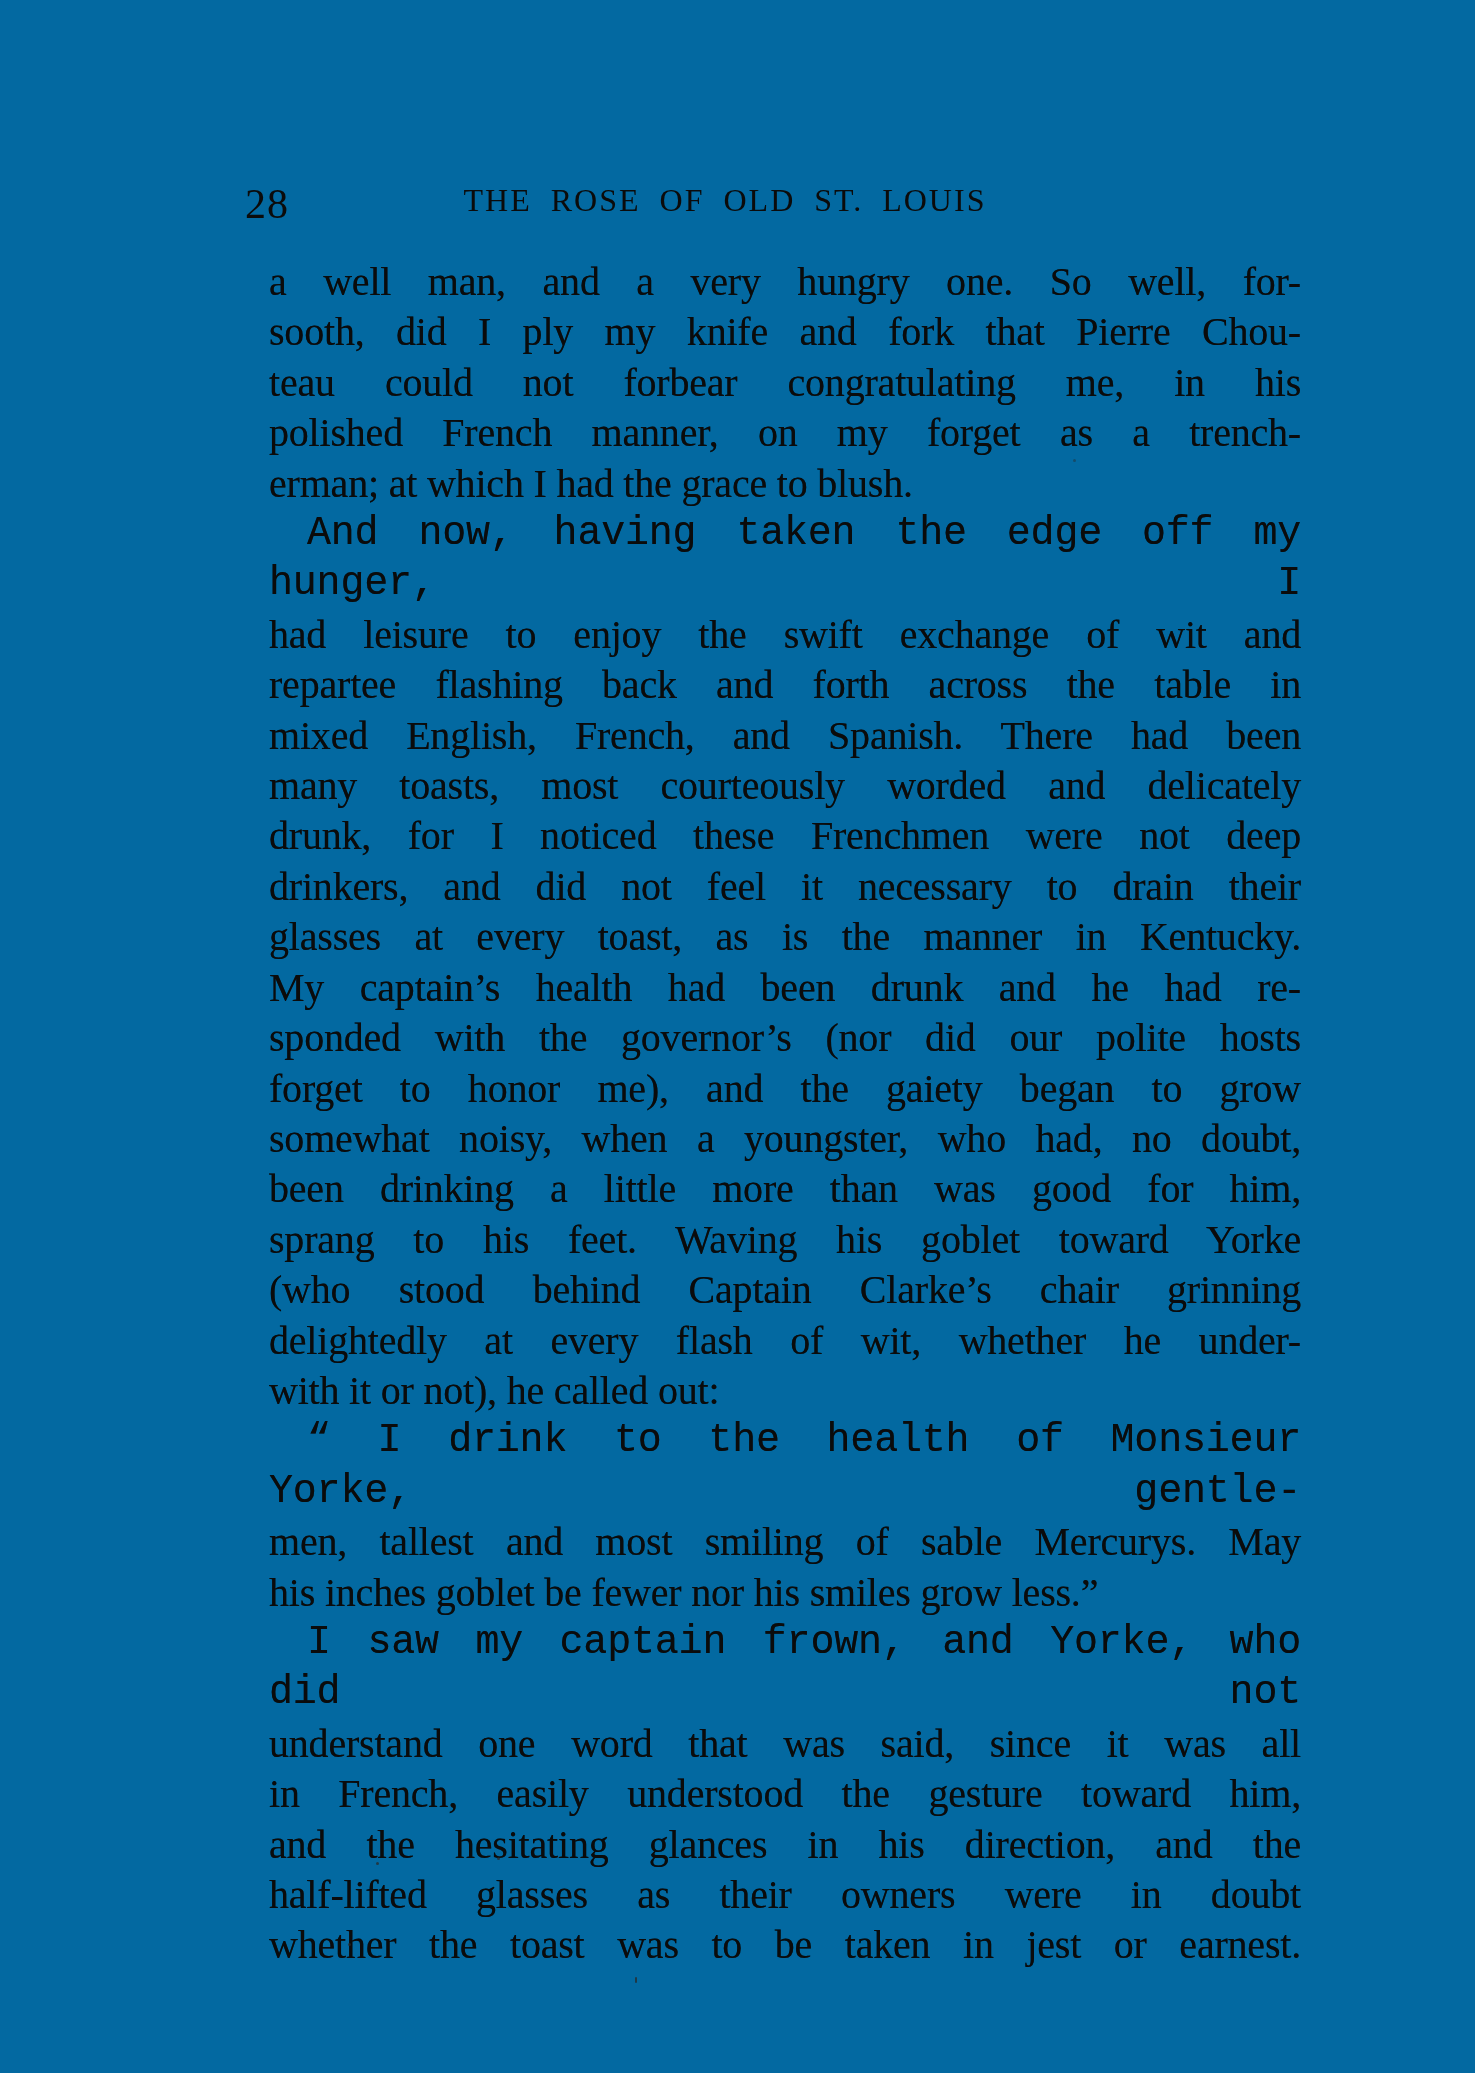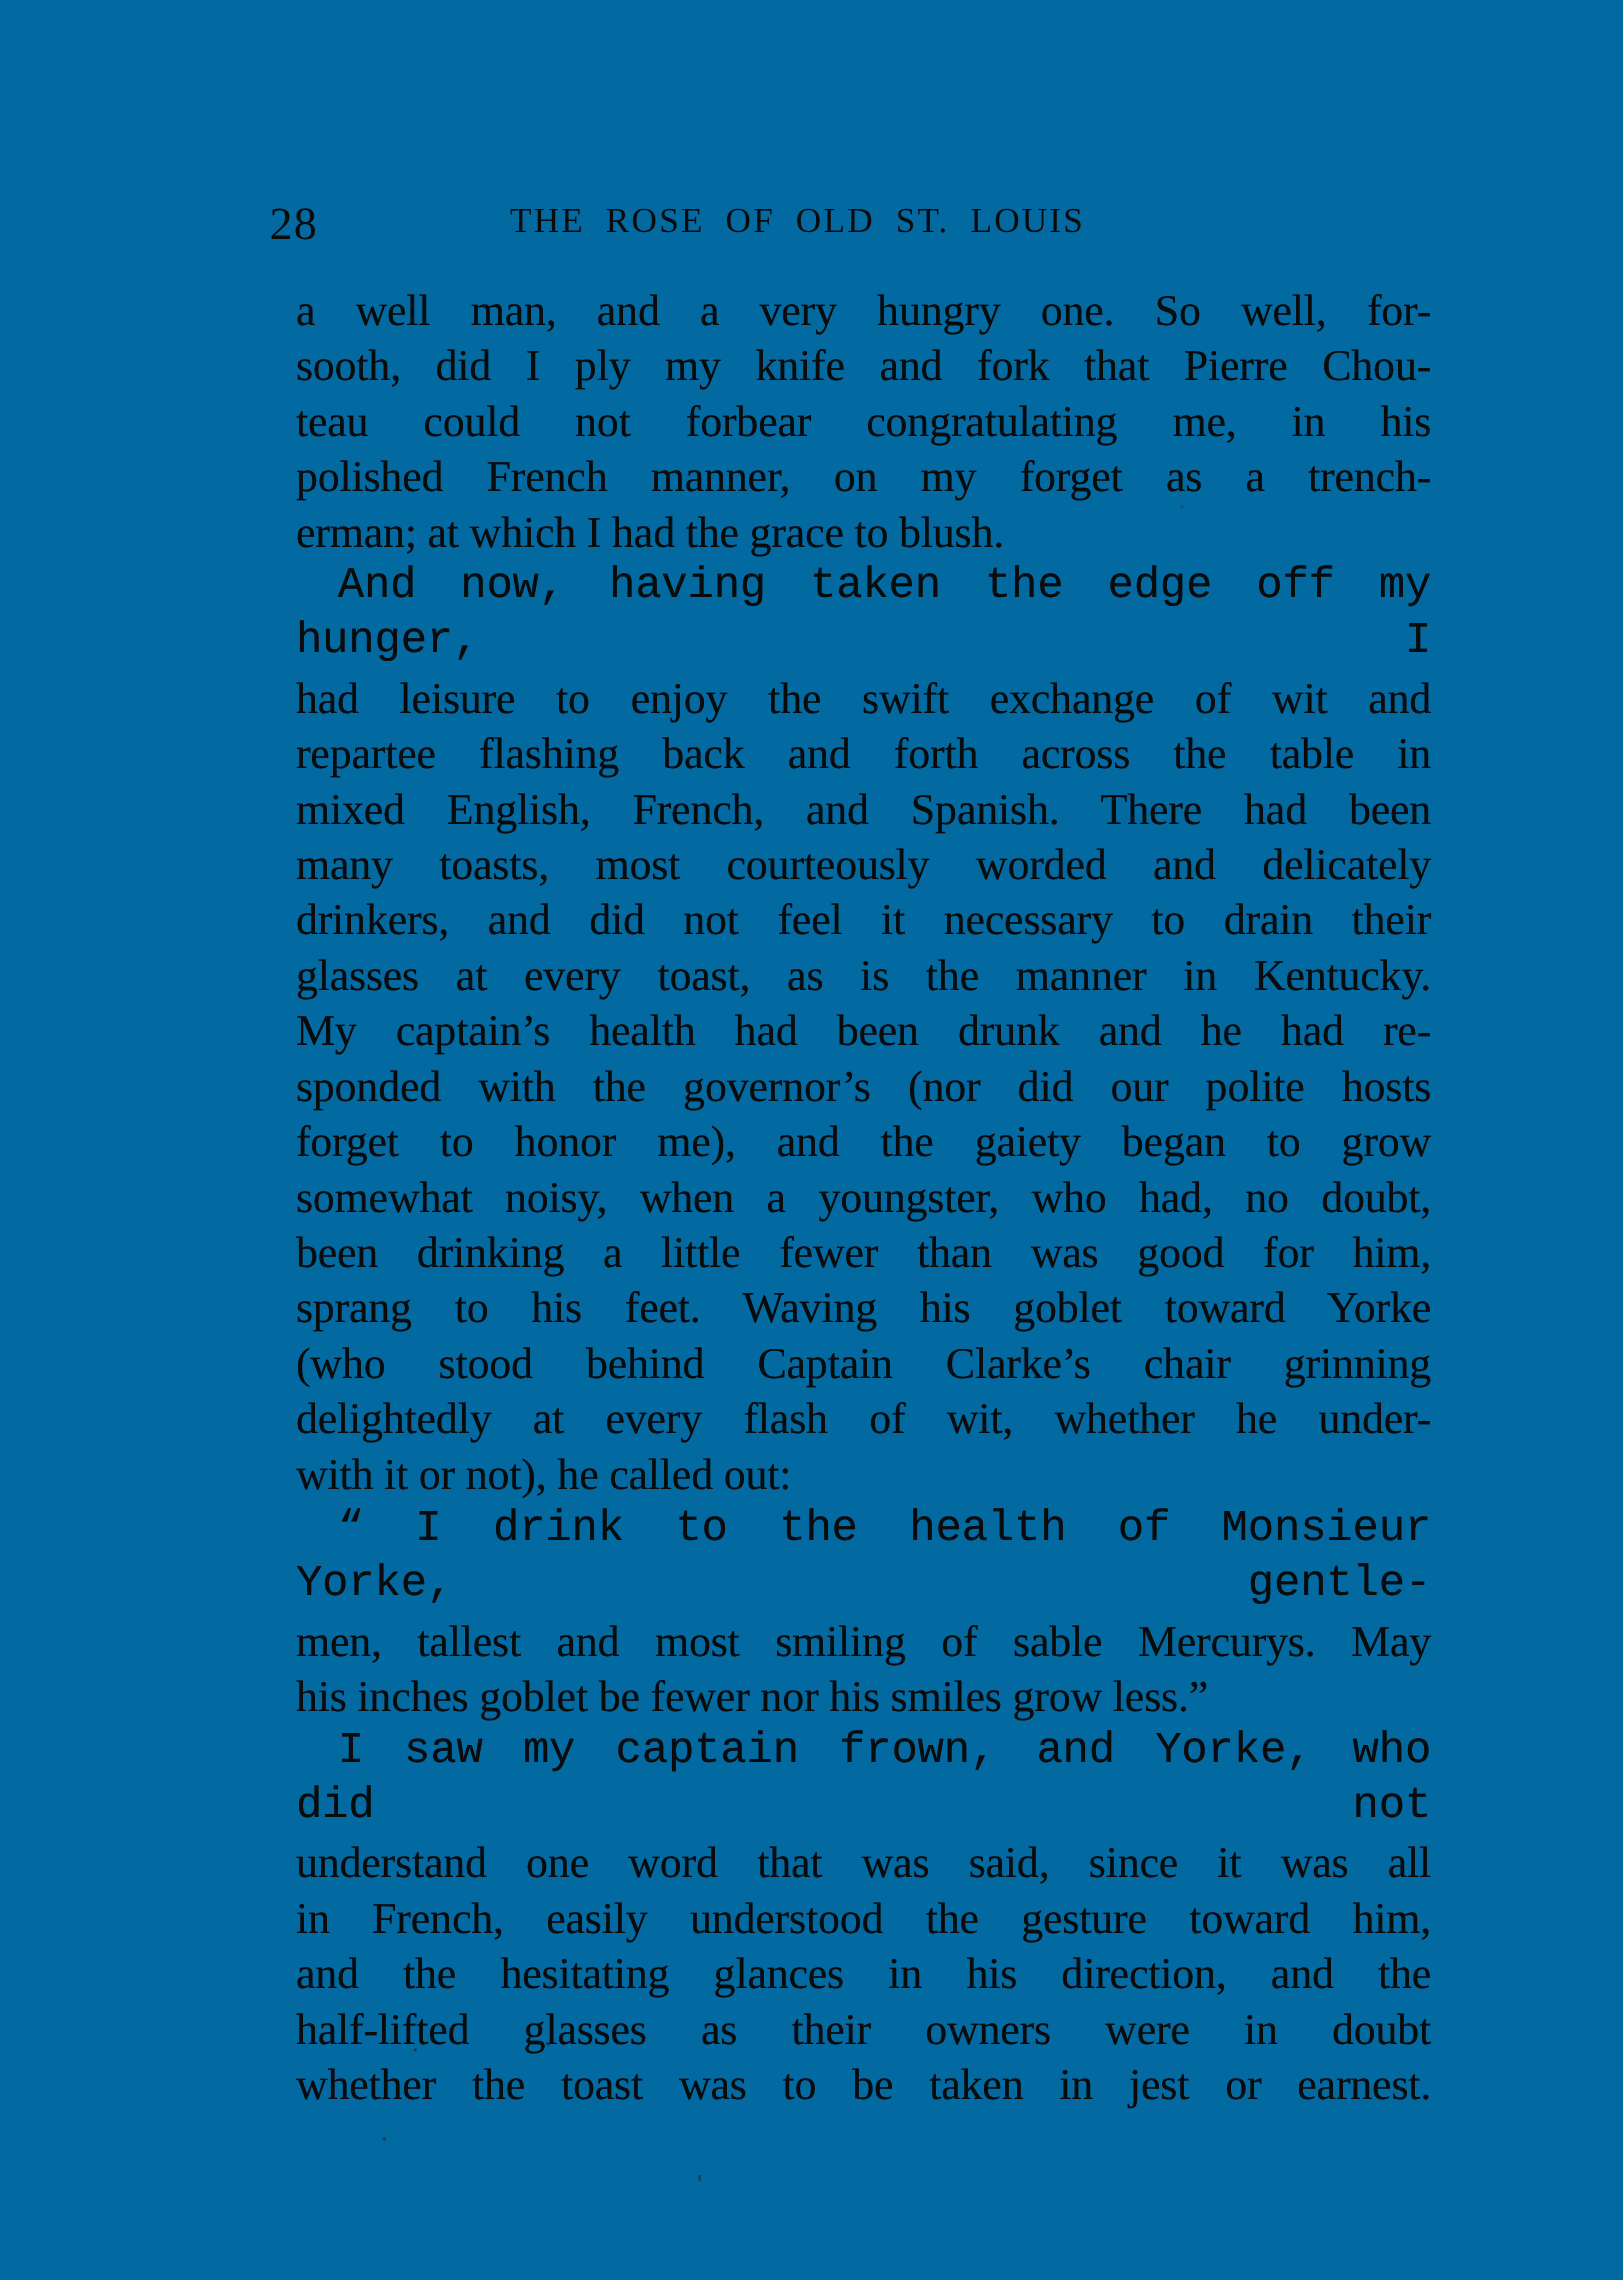--- a/index.html
+++ b/index.html
@@ -85,27 +85,28 @@
       <div class="line fill">a well man, and a very hungry one.  So well, for-</div>
       <div class="line fill">sooth, did I ply my knife and fork that Pierre Chou-</div>
       <div class="line fill">teau could not forbear congratulating me, in his</div>
       <div class="line fill">polished French manner, on my forget as a trench-</div>
       <div class="line">erman; at which I had the grace to blush.</div>
       <div class="line indent fill">And now, having taken the edge off my hunger, I</div>
       <div class="line fill">had leisure to enjoy the swift exchange of wit and</div>
       <div class="line fill">repartee flashing back and forth across the table in</div>
       <div class="line fill">mixed English, French, and Spanish.  There had been</div>
       <div class="line fill">many toasts, most courteously worded and delicately</div>
+      <div class="line fill">drunk, for I noticed these Frenchmen were not deep</div>
       <div class="line fill">drinkers, and did not feel it necessary to drain their</div>
       <div class="line fill">glasses at every toast, as is the manner in Kentucky.</div>
       <div class="line fill">My captain’s health had been drunk and he had re-</div>
       <div class="line fill">sponded with the governor’s (nor did our polite hosts</div>
       <div class="line fill">forget to honor me), and the gaiety began to grow</div>
       <div class="line fill">somewhat noisy, when a youngster, who had, no doubt,</div>
-      <div class="line fill">been drinking a little fewer than was good for him,</div>
+      <div class="line fill">been drinking a little more than was good for him,</div>
       <div class="line fill">sprang to his feet.  Waving his goblet toward Yorke</div>
       <div class="line fill">(who stood behind Captain Clarke’s chair grinning</div>
       <div class="line fill">delightedly at every flash of wit, whether he under-</div>
       <div class="line">with it or not), he called out:</div>
       <div class="line indent fill">“ I drink to the health of Monsieur Yorke, gentle-</div>
       <div class="line fill">men, tallest and most smiling of sable Mercurys.  May</div>
       <div class="line">his inches goblet be fewer nor his smiles grow less.”</div>
       <div class="line indent fill">I saw my captain frown, and Yorke, who did not</div>
       <div class="line fill">understand one word that was said, since it was all</div>
       <div class="line fill">in French, easily understood the gesture toward him,</div>

